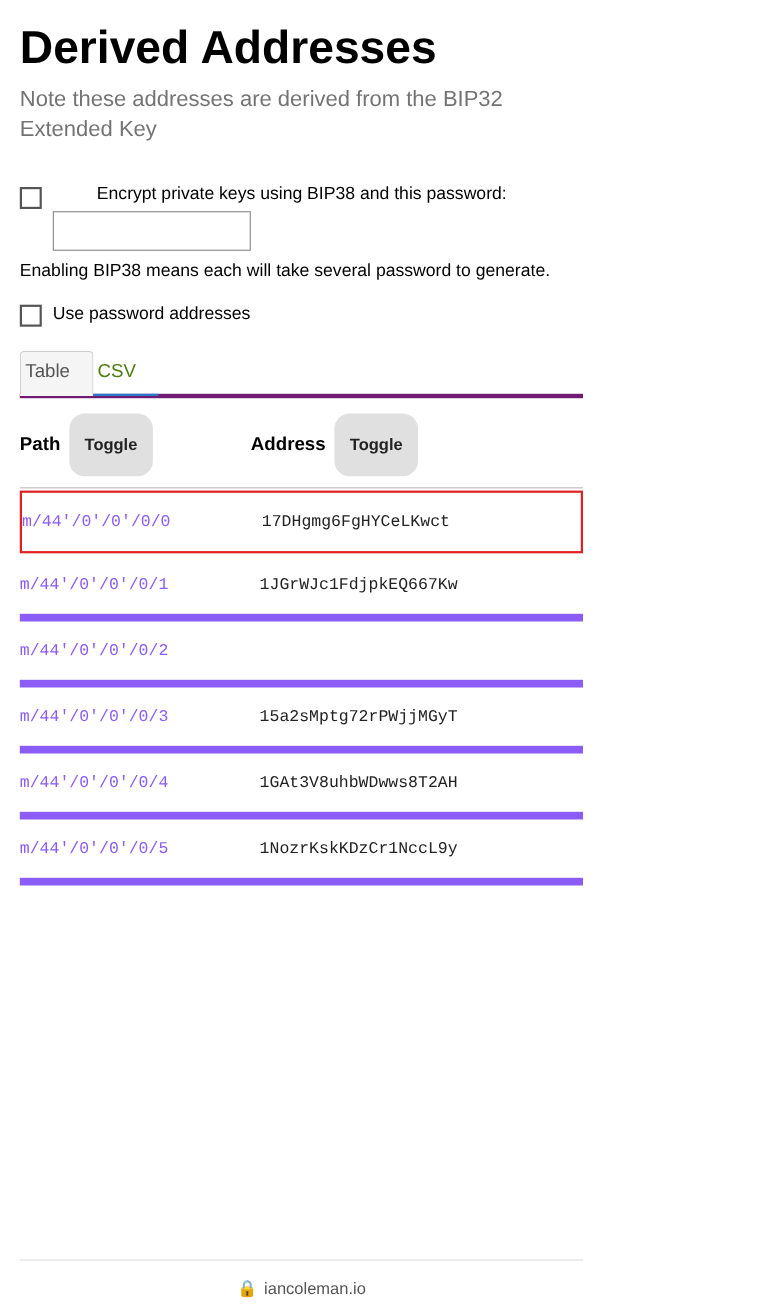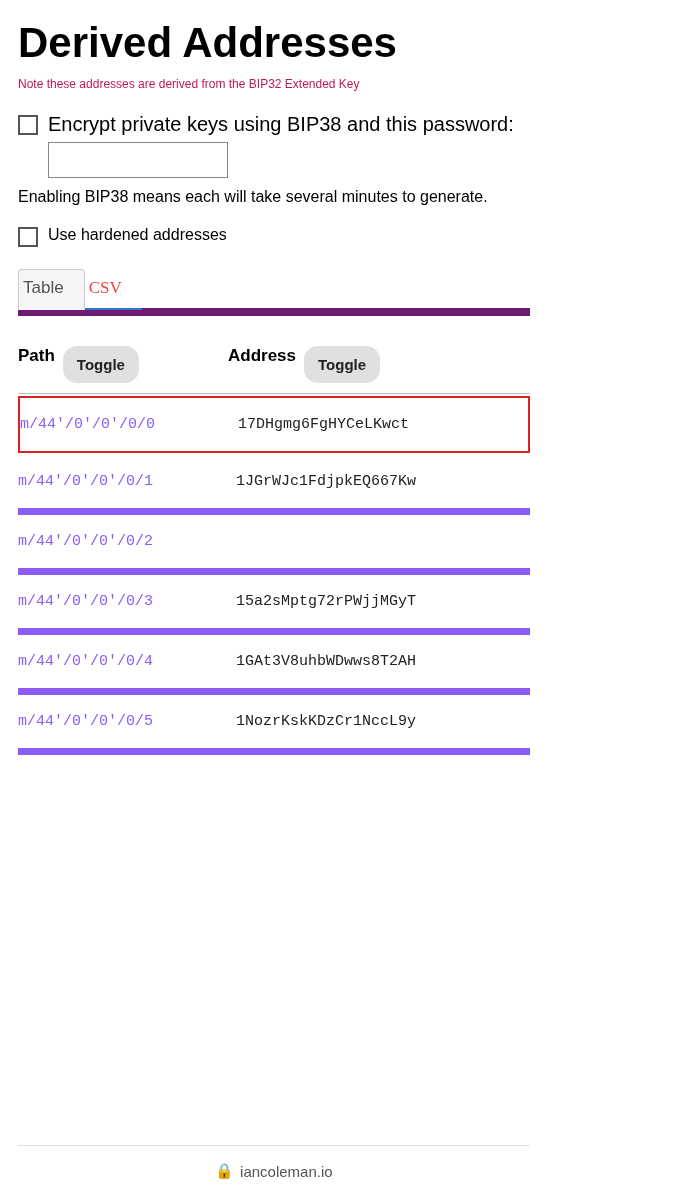--- a/index.html
+++ b/index.html
@@ -22,23 +22,23 @@
     }
 
     .page-title {
       font-size: 42px;
       font-weight: bold;
       line-height: 1.1;
       margin-bottom: 10px;
     }
 
     .page-subtitle {
-      font-size: 12px;
-      color: #be185d;
-      margin-bottom: 20px;
+      font-size: 20px;
+      color: #737373;
+      margin-bottom: 36px;
       line-height: 1.4;
     }
 
     .checkbox {
       width: 20px;
       height: 20px;
       border: 2px solid #555;
       background: #fff;
       flex-shrink: 0;
       margin-top: 2px;
@@ -64,21 +64,22 @@
       gap: 10px;
     }
 
     .password-block {
       display: flex;
       flex-direction: column;
       gap: 6px;
     }
 
     .password-label {
-      font-size: 20px;
+      font-size: 16px;
+      margin-left: 40px;
     }
 
     .password-input {
       border: 1.5px solid #888;
       width: 180px;
       height: 36px;
       padding: 4px 8px;
       font-size: 15px;
       outline: none;
     }
@@ -93,41 +94,40 @@
       display: flex;
       align-items: center;
       gap: 10px;
       margin-bottom: 22px;
     }
 
     
     .tabs-container {
       display: flex;
       align-items: flex-end;
-      border-bottom: 8px solid #701a75;
+      border-bottom: 4px solid #701a75;
       margin-bottom: 0;
     }
 
     .tab {
       padding: 8px 20px 10px 4px;
       font-size: 17px;
       cursor: pointer;
       color: #444;
       border-bottom: 2px solid transparent;
       margin-bottom: -2px;
       background: transparent;
       border-top: none;
       border-left: none;
       border-right: none;
     }
 
     .tab.active {
-      color: #ef4444;
+      color: #4d7c0f;
       border-bottom: 2px solid #2979c8;
-      font-family: Liberation Serif, serif;
     }
 
     .tab.inactive {
       color: #555;
       border-bottom: 2px solid transparent;
       background: #f5f5f5;
       border-top: 1px solid #ccc;
       border-left: 1px solid #ccc;
       border-right: 1px solid #ccc;
       border-radius: 4px 4px 0 0;
@@ -157,26 +157,25 @@
       font-size: 17px;
       display: flex;
       align-items: center;
       gap: 8px;
     }
 
     .toggle-btn {
       background: #e0e0e0;
       border: none;
       border-radius: 14px;
-      padding: 10px 14px;
+      padding: 20px 14px;
       font-size: 15px;
       font-weight: bold;
       cursor: pointer;
       color: #222;
-      margin-top: 16px;
     }
 
     
     .table-body {
       border: none;
     }
 
     .table-row {
       display: flex;
       align-items: stretch;
@@ -236,25 +235,25 @@
 
   <div class="bip38-row">
     <div class="bip38-left">
       <div class="checkbox"></div>
       <div class="password-block">
         <span class="password-label">Encrypt private keys using BIP38 and this password:</span>
         <input class="password-input" type="password" style="">
       </div>
     </div>
   </div>
-  <p class="bip38-description">Enabling BIP38 means each will take several minutes to generate.</p>
+  <p class="bip38-description">Enabling BIP38 means each will take several password to generate.</p>
 
   <div class="hardened-row">
     <div class="checkbox"></div>
-    <span class="option-label">Use hardened addresses</span>
+    <span class="option-label">Use password addresses</span>
   </div>
 
   <div class="tabs-container">
     <div class="tab inactive">
       <span>Table</span>
     </div>
     <div class="tab active">
       <span>CSV</span>
     </div>
   </div>

